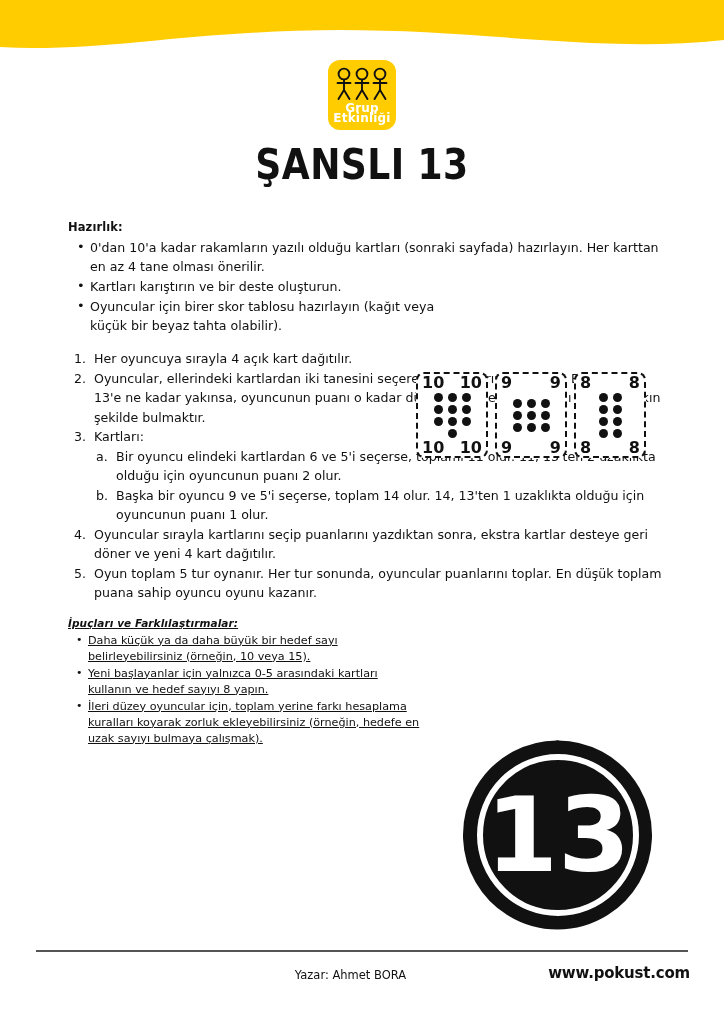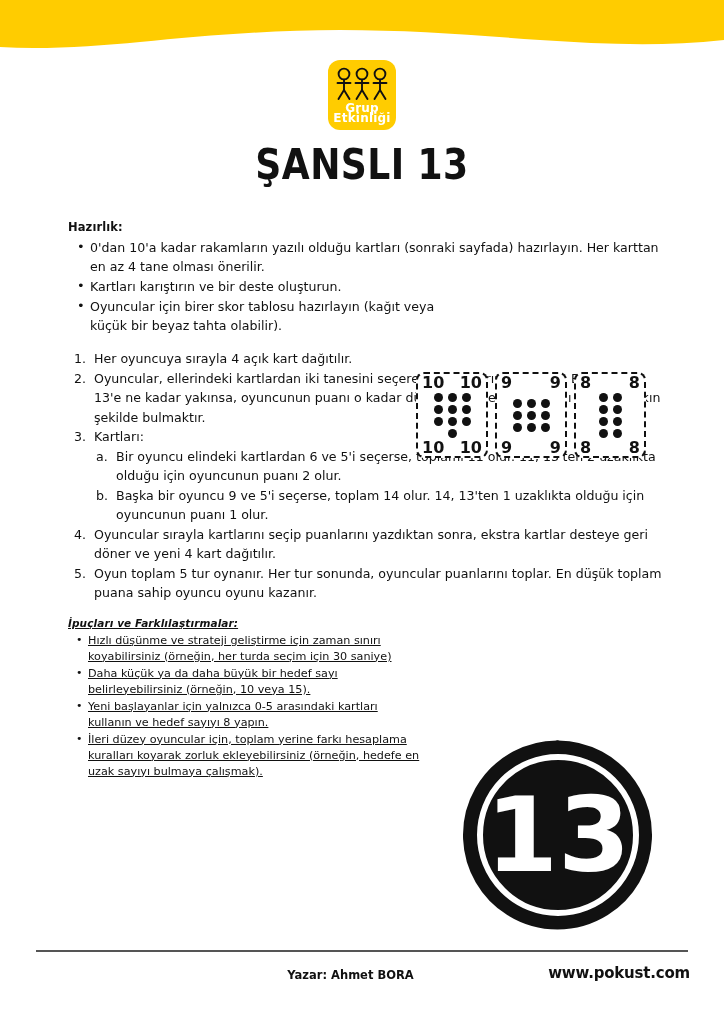--- a/index.html
+++ b/index.html
@@ -285,21 +285,21 @@
     color: #333333;
     letter-spacing: -0.1px;
   }
   .footer-author {
     position: absolute;
     left: 0;
     top: 10px;
     width: 701px;
     text-align: center;
     font-size: 11.5px;
-    font-weight: bold;
+    font-weight: normal;
     color: #111111;
   }
   .footer-site {
     position: absolute;
     right: 34px;
     top: 6px;
     font-size: 15px;
     font-weight: bold;
     color: #111111;
     letter-spacing: -0.2px;
@@ -368,21 +368,20 @@
         <li>Başka bir oyuncu 9 ve 5'i seçerse, toplam 14 olur. 14, 13'ten 1 uzaklıkta olduğu için oyuncunun puanı 1 olur.</li>
       </ol>
       <li>Oyuncular sırayla kartlarını seçip puanlarını yazdıktan sonra, ekstra kartlar desteye geri döner ve yeni 4 kart dağıtılır.</li>
       <li>Oyun toplam 5 tur oynanır. Her tur sonunda, oyuncular puanlarını toplar. En düşük toplam puana sahip oyuncu oyunu kazanır.</li>
     </ol>
   </div>
 
   <div class="section tips">
     <h2 class="section-head italic">İpuçları ve Farklılaştırmalar:</h2>
     <ul class="bullets small tips-col">
-      <li>Hızlı düşünme ve strateji geliştirme için zaman sınırı koyabilirsiniz (örneğin, her turda seçim için 30 saniye)</li>
       <li>Daha küçük ya da daha büyük bir hedef sayı belirleyebilirsiniz (örneğin, 10 veya 15).</li>
       <li>Yeni başlayanlar için yalnızca 0-5 arasındaki kartları kullanın ve hedef sayıyı 8 yapın.</li>
       <li>İleri düzey oyuncular için, toplam yerine farkı hesaplama kuralları koyarak zorluk ekleyebilirsiniz (örneğin, hedefe en uzak sayıyı bulmaya çalışmak).</li>
     </ul>
   </div>
 
 </div>
 
 <div class="cards">
   <div class="card">

